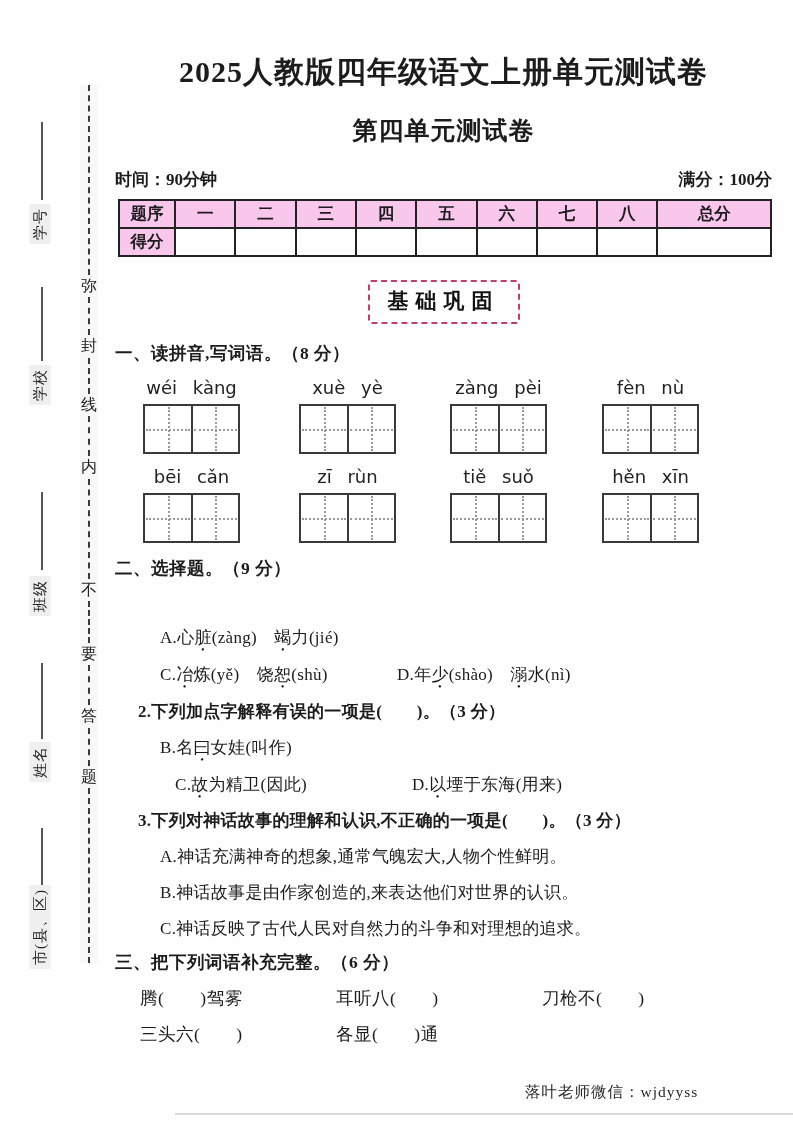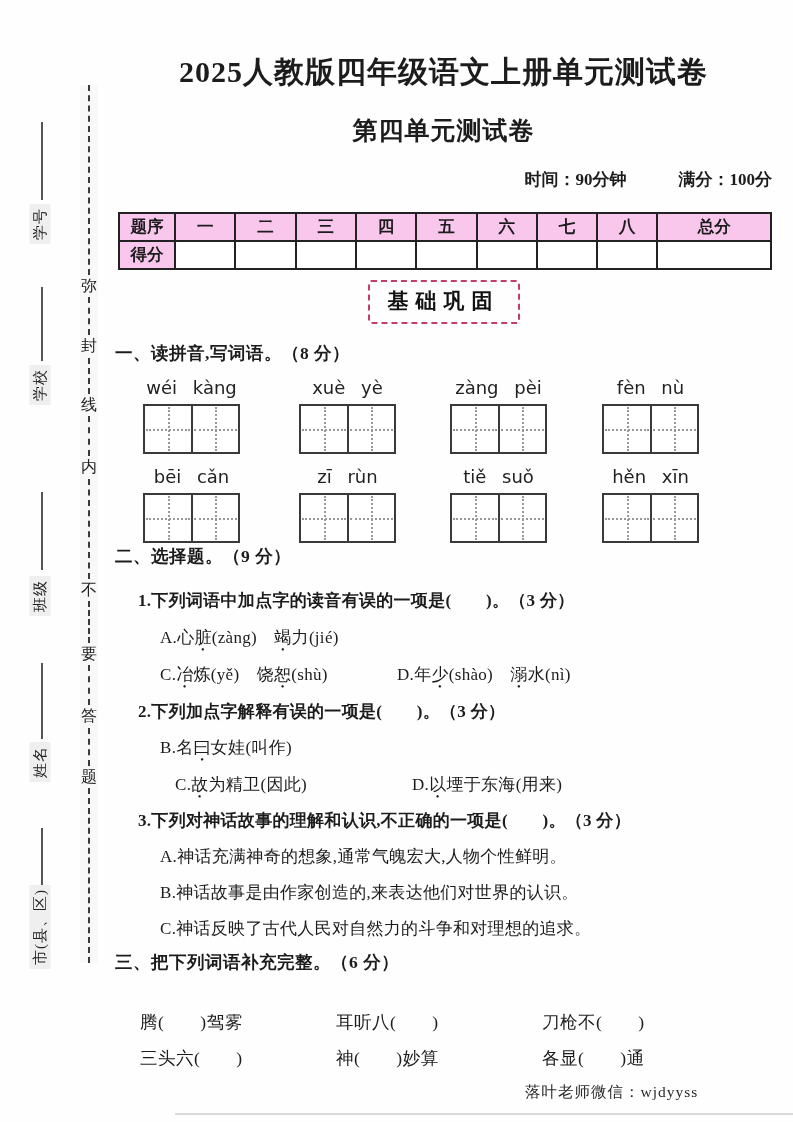--- a/index.html
+++ b/index.html
@@ -18,26 +18,26 @@
     font-size:15px;white-space:nowrap;background:#efefef;padding:1px 4px;color:#222;letter-spacing:1px;}
   .sealstrip{position:absolute;left:80px;top:85px;width:18px;display:flex;flex-direction:column;
     align-items:center;background:rgba(0,0,0,0.025);}
   .sseg{width:0;border-left:2px dashed #3a3a3a;}
   .schar{font-size:16px;line-height:1.15;margin:2px 0;color:#222;}
 
   
   .content{position:absolute;left:115px;top:0;width:657px;height:1122px;}
   .title{position:absolute;top:52px;width:100%;text-align:center;font-size:30px;font-weight:bold;letter-spacing:1px;}
   .subtitle{position:absolute;top:114px;width:100%;text-align:center;font-size:25px;font-weight:bold;letter-spacing:1px;}
-  .inforow{position:absolute;top:168px;width:100%;display:flex;justify-content:flex-end;gap:52px;
+  .inforow{position:absolute;top:168px;width:100%;display:flex;justify-content:space-between;gap:52px;
     font-size:17px;font-weight:bold;}
 
   
   table.score{position:absolute;top:199px;left:3px;width:654px;border-collapse:collapse;
-    border:2.5px solid #222;table-layout:fixed;margin-top:13px;}
+    border:2.5px solid #222;table-layout:fixed;}
   table.score td{border:2px solid #222;height:28px;text-align:center;font-size:16.5px;
     font-weight:bold;background:#fff;padding:0;}
   table.score td.pink{background:var(--pink);}
 
   
   .badge{position:absolute;top:280px;left:50%;transform:translateX(-50%);
     border:2.5px dashed var(--badge);border-radius:3px;padding:5px 18px 7px;
     font-size:21px;font-weight:bold;letter-spacing:7px;color:#111;}
 
   .sec-heading{position:absolute;font-size:17.5px;font-weight:bold;letter-spacing:0.5px;}
@@ -56,21 +56,21 @@
   .stem{position:absolute;left:23px;font-size:17px;font-weight:600;letter-spacing:0.3px;}
   .optrow{position:absolute;left:45px;right:0;display:grid;grid-template-columns:237px 1fr;
     font-size:17px;letter-spacing:0.3px;}
   .optline{position:absolute;left:45px;right:16px;font-size:17px;letter-spacing:0.3px;font-family:Liberation Serif, serif;}
   .dotchar{position:relative;display:inline-block;}
   .dotchar::after{content:"\2022";position:absolute;left:50%;bottom:-0.58em;transform:translateX(-50%);
     font-size:0.62em;line-height:1;}
 
   
   .idiomrow{position:absolute;left:25px;right:0;display:grid;grid-template-columns:196px 206px 1fr;
-    font-size:17.5px;letter-spacing:0.5px;margin-top:24px;}
+    font-size:17.5px;letter-spacing:0.5px;}
 
   .footer-note{position:absolute;left:525px;top:1082px;font-size:15.5px;color:#2a2a2a;letter-spacing:1px;}
   .scan-edge{position:absolute;left:175px;top:1113px;width:618px;height:2px;background:#d9d9d9;}
 </style>
 </head>
 <body>
 
 <div class="page">
 
   <div class="mline" style="top:122px;height:78px;"></div>
@@ -214,23 +214,22 @@
         </div>
     </div>
     <div class="wgroup" style="left:487px;top:493px;">
       <div class="pin">hěn xīn</div>
       <div class="wgrid">
           <div class="wcell"></div>
           <div class="wcell"></div>
         </div>
     </div>
 
-    <div class="sec-heading" style="top:544px;left:0;">二、选择题。（9 分）</div>
-
-    <div class="stem" style="top:589px;">1.下列词语中加点字的读音有误的一项是(　　)。（3 分）</div>
+    <div class="sec-heading" style="top:556px;left:0;">二、选择题。（9 分）</div>
+
     <div class="optrow" style="top:626px;">
       <span><span>A.心</span><span class="dotchar">脏</span><span>(zàng)　</span><span class="dotchar">竭</span><span>力(jié)</span></span>
     </div>
     <div class="optrow" style="top:663px;">
       <span><span>C.</span><span class="dotchar">冶</span><span>炼(yě)　饶</span><span class="dotchar">恕</span><span>(shù)</span></span>
       <span><span>D.年</span><span class="dotchar">少</span><span>(shào)　</span><span class="dotchar">溺</span><span>水(nì)</span></span>
     </div>
 
     <div class="stem" style="top:700px;">2.下列加点字解释有误的一项是(　　)。（3 分）</div>
     <div class="optrow" style="top:736px;">
@@ -247,21 +246,20 @@
     <div class="optline" style="top:917px;">C.神话反映了古代人民对自然力的斗争和对理想的追求。</div>
 
     <div class="sec-heading" style="top:950px;left:0;">三、把下列词语补充完整。（6 分）</div>
     <div class="idiomrow" style="top:986px;">
       <span>腾(　　)驾雾</span>
       <span>耳听八(　　)</span>
       <span>刀枪不(　　)</span>
     </div>
     <div class="idiomrow" style="top:1022px;">
       <span>三头六(　　)</span>
-      <span>神(　　)妙算</span>
       <span>各显(　　)通</span>
     </div>
 
   </div>
 
   <div class="footer-note">落叶老师微信：wjdyyss</div>
   <div class="scan-edge"></div>
 
 </div>
 

